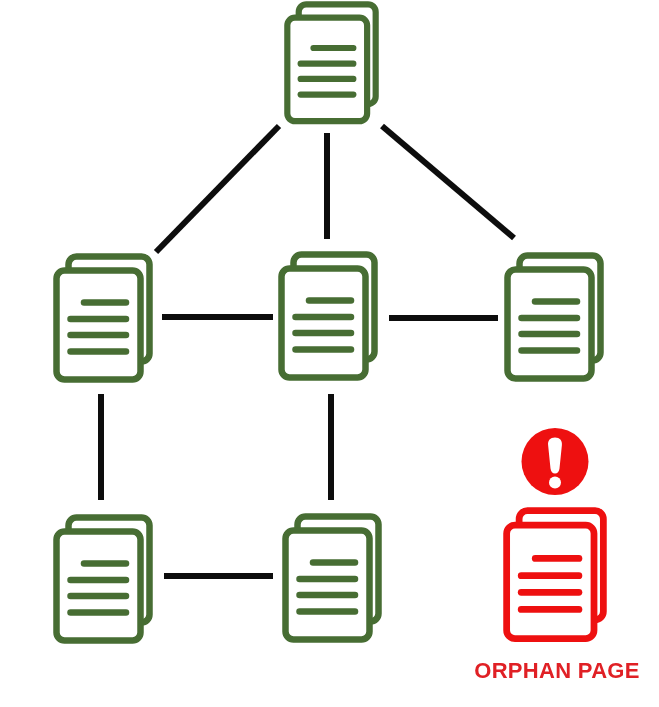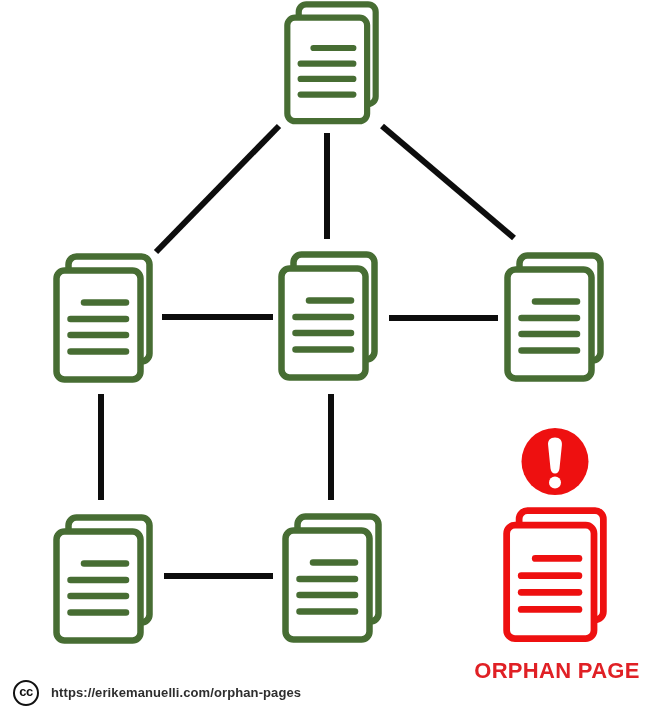--- a/index.html
+++ b/index.html
@@ -124,20 +124,14 @@
     <g>
       <circle cx="555" cy="461.5" r="33.5" fill="var(--orphan-red)"></circle>
       <path d="M555 437.5 c 4.8 0 7.4 3 6.9 7.6 l -2.4 23.4 c -0.3 3.1 -2.1 5 -4.5 5 s -4.2 -1.9 -4.5 -5 l -2.4 -23.4 c -0.5 -4.6 2.1 -7.6 6.9 -7.6 Z" fill="#FFFFFF"></path>
       <circle cx="555" cy="482.5" r="6" fill="#FFFFFF"></circle>
     </g>
     <use href="#doc-icon" class="node-red" transform="translate(503,507) scale(1.04)"></use>
   </svg>
 
   <div class="orphan-label">ORPHAN PAGE</div>
 
-  <div class="attribution">
-    <span class="cc-badge">
-      <span>cc</span>
-    </span>
-    <span class="attribution-url">https://erikemanuelli.com/orphan-pages</span>
-  </div>
 
 </div>
 
 </body></html>

